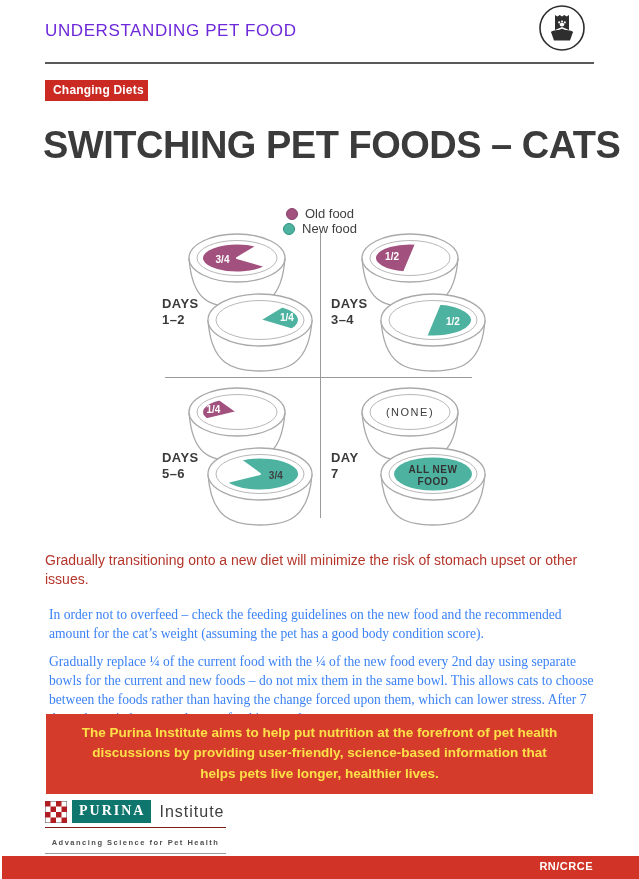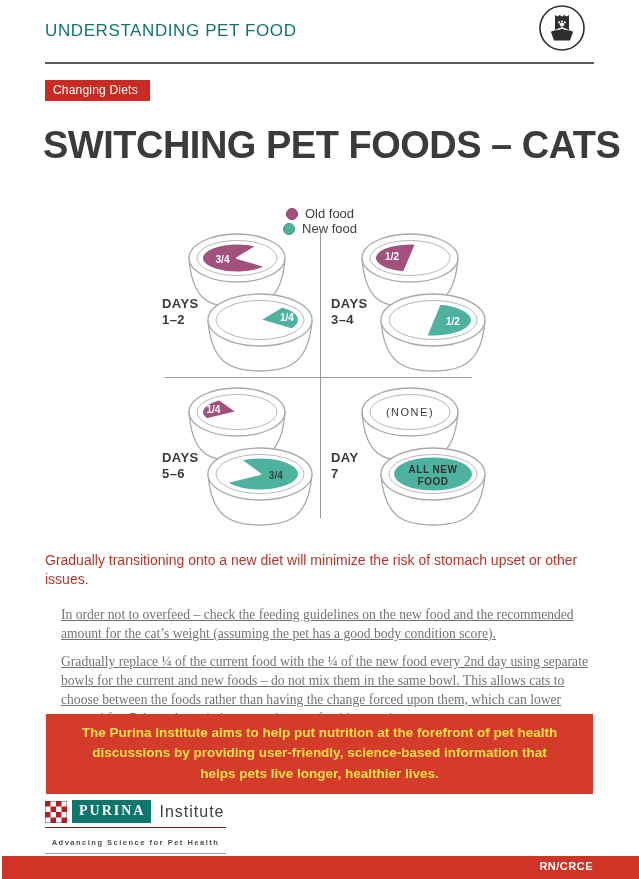--- a/index.html
+++ b/index.html
@@ -4,28 +4,28 @@
 <style>
   html,body { margin:0; padding:0; background:#e8e8e8; }
   .page {
     position:relative; width:639px; height:879px; background:#ffffff;
     font-family:"Liberation Sans", sans-serif; overflow:hidden; margin:0 auto;
     color:#3a3a3a;
   }
   
   .header-title {
     position:absolute; left:45px; top:21px; font-size:17px; letter-spacing:.6px;
-    color:#0f766e; font-weight:400;
+    color:#6d28d9; font-weight:400;
   }
   .header-icon { position:absolute; left:538px; top:4px; }
   .header-rule { position:absolute; left:45px; top:62px; width:549px; height:2px; background:#5a5a5a; }
   
   .badge {
     position:absolute; left:45px; top:80px; background:var(--badge-red);
-    color:#fff; font-size:12px; font-weight:400; padding:3px 12px 4px 8px; letter-spacing:.2px;
+    color:#fff; font-size:12px; font-weight:700; padding:3px 4px 4px 8px; letter-spacing:.2px;
   }
   
   .title {
     position:absolute; left:43px; top:124px; margin:0; font-size:38px; font-weight:700;
     color:#3b3b3b; letter-spacing:-.5px; white-space:nowrap;
   }
   
   .legend { position:absolute; left:120px; top:206px; width:400px; display:flex; justify-content:center; align-items:center;flex-direction:column; }
   .legend-item { display:flex; align-items:center; gap:7px; font-size:13px; color:#3f3f3f; }
   .legend-dot { width:10px; height:10px; border-radius:50%; display:inline-block; }
@@ -41,21 +41,21 @@
   .q-label.q3 { left:331px; top:450px; }
   .q-svg { position:absolute; }
   .q-svg.q0 { left:172px; top:228px; }
   .q-svg.q1 { left:345px; top:228px; }
   .q-svg.q2 { left:172px; top:382px; }
   .q-svg.q3 { left:345px; top:382px; }
   svg text { font-family:"Liberation Sans", sans-serif; }
   
   .textblock { position:absolute; left:45px; top:551px; width:549px; }
   .lead { color:var(--lead-red); font-size:14px; line-height:1.38; margin:0 0 15px 0; }
-  .body-p { font-family:"Liberation Serif", serif; font-size:13.6px; line-height:1.4; color:#737373; margin:0 0 9px 16px;text-decoration:underline; }
+  .body-p { font-family:"Liberation Serif", serif; font-size:13.6px; line-height:1.4; color:#3b82f6; margin:0 0 9px 4px; }
   
   .callout {
     position:absolute; left:46px; top:714px; width:547px; box-sizing:border-box;
     background:var(--callout-red); color:#fde047; font-size:13.5px; font-weight:700;
     text-align:center; line-height:1.5; padding:9px 30px 10px 30px;
   }
   
   .logo { position:absolute; left:45px; top:800px; }
   .logo-row { display:flex; align-items:center; }
   .purina-box {

